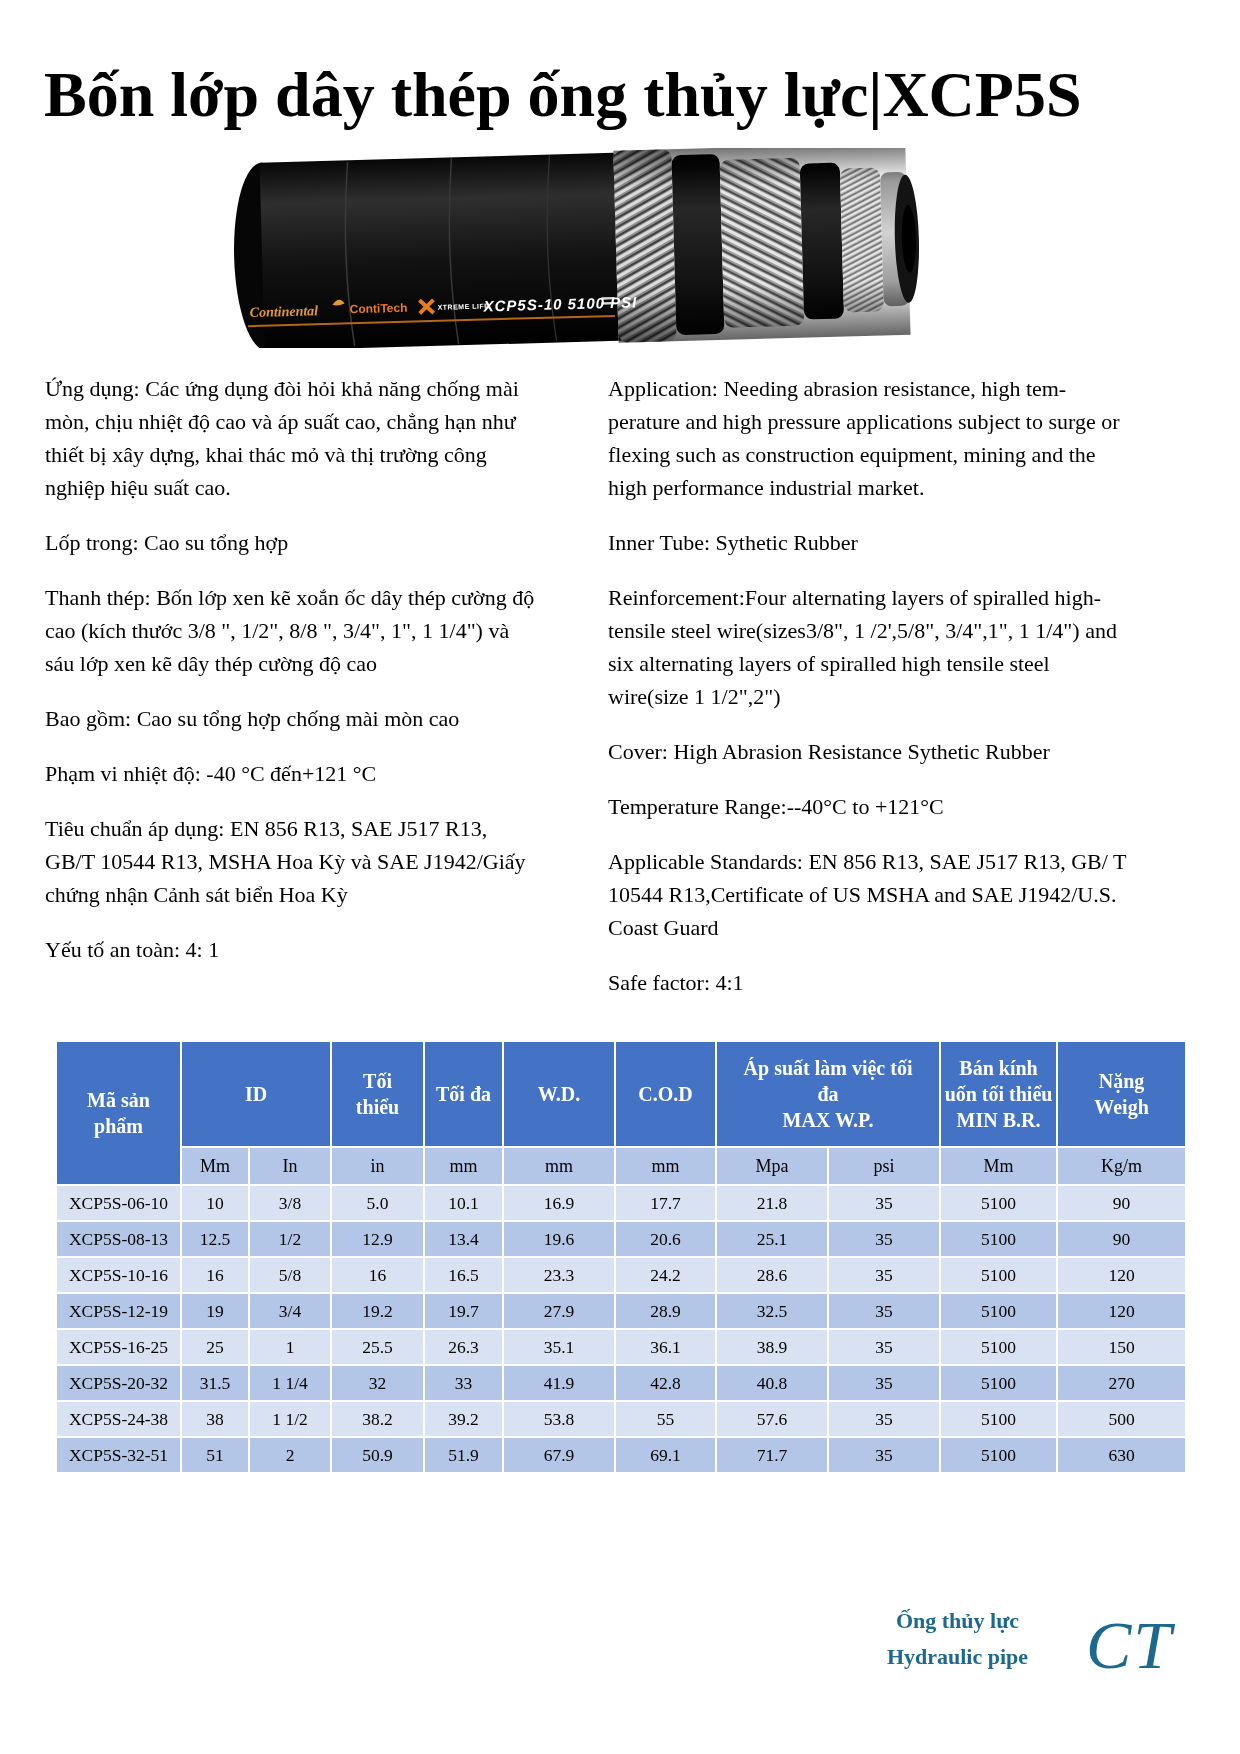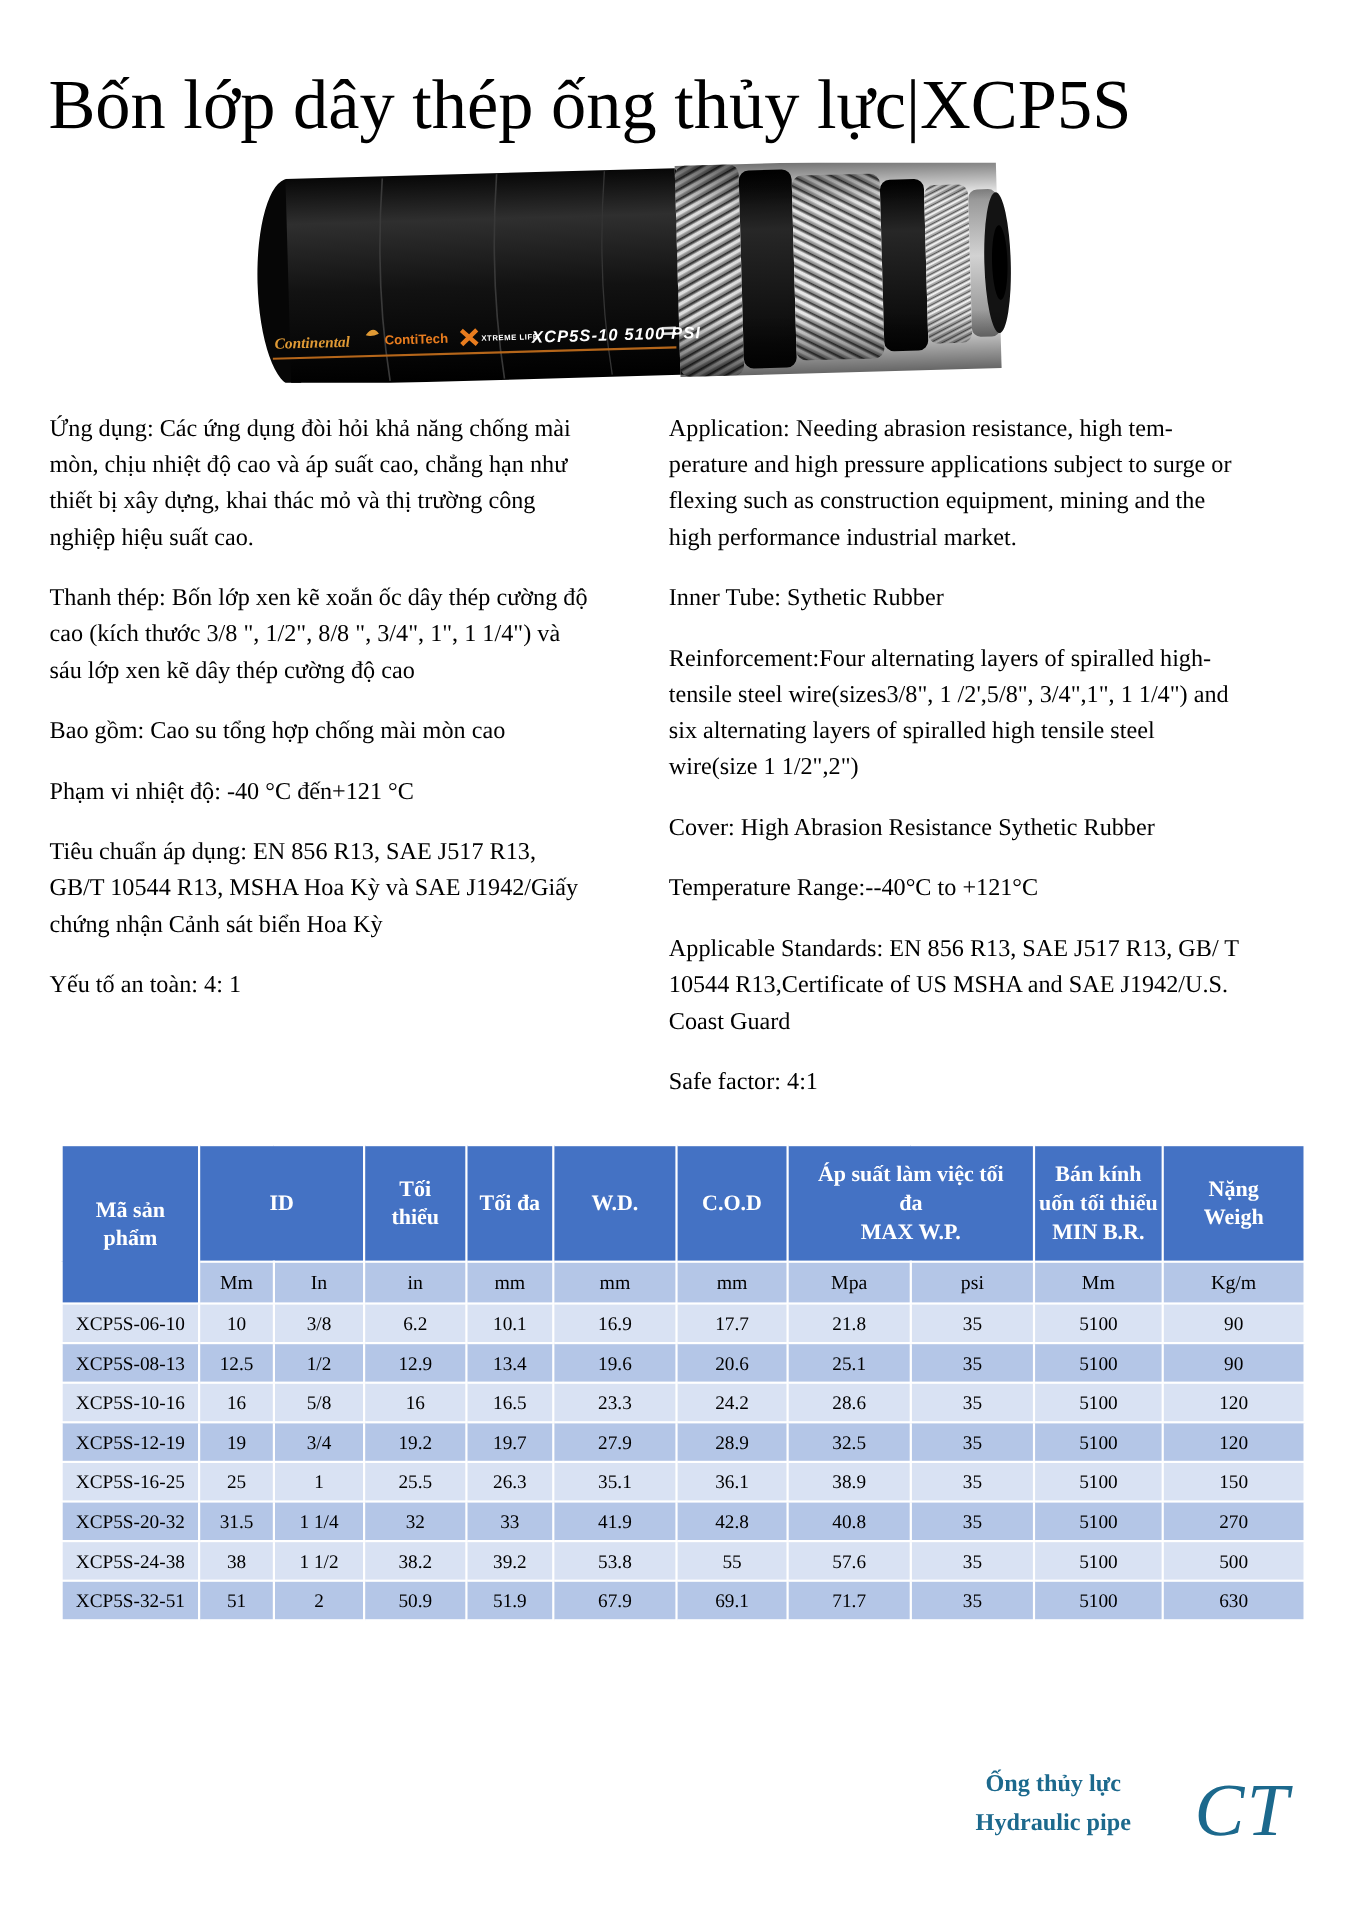--- a/index.html
+++ b/index.html
@@ -3,21 +3,21 @@
 <meta charset="utf-8">
 <style>
   html,body { margin:0; padding:0; background:#fff; }
   .page {
     position:relative; width:1240px; height:1754px; background:#fff;
     font-family:"Liberation Serif","DejaVu Serif",serif; color:#000; overflow:hidden;
     --header-bg:#4472c4; --band-light:#d9e2f3; --band-med:#b4c6e7; --footer-color:#1c698d;
   }
   .title {
     position:absolute; left:44px; top:58px; margin:0;
-    font-size:64px; font-weight:400; letter-spacing:0px; white-space:nowrap;text-align:center;
+    font-size:64px; font-weight:700; letter-spacing:0px; white-space:nowrap;text-align:center;
   }
   .hose-wrap { position:absolute; left:228px; top:148px; width:692px; height:200px; }
   .col { position:absolute; top:372px; font-size:22px; line-height:33px; }
   .col p { margin:0 0 22px 0; }
   .col-left  { left:45px;  width:492px; }
   .col-right { left:608px; width:520px; }
 
   table.spec {
     position:absolute; left:55px; top:1040px; width:1130px;
     border-collapse:collapse; table-layout:fixed; text-align:center;
@@ -120,20 +120,21 @@
         <text x="254" y="161" fill="#fff" font-size="15" font-weight="700" font-style="italic" letter-spacing="1" font-family="Liberation Sans, sans-serif">XCP5S-10 5100 PSI</text>
         <rect x="372" y="150" width="13" height="2.4" fill="#fff" opacity="0.85"></rect>
         <rect x="372" y="155" width="13" height="2.4" fill="#fff" opacity="0.85"></rect>
         <line x1="18" y1="169" x2="385" y2="169" stroke="#b5661a" stroke-width="2"></line>
       </g>
     </svg>
   </div>
 
   <div class="col col-left">
     <p>Ứng dụng: Các ứng dụng đòi hỏi khả năng chống mài mòn, chịu nhiệt độ cao và áp suất cao, chẳng hạn như thiết bị xây dựng, khai thác mỏ và thị trường công nghiệp hiệu suất cao.</p>
+    <p>Lốp trong: Cao su tổng hợp</p>
     <p>Thanh thép: Bốn lớp xen kẽ xoắn ốc dây thép cường độ cao (kích thước 3/8 ", 1/2", 8/8 ", 3/4", 1", 1 1/4") và sáu lớp xen kẽ dây thép cường độ cao</p>
     <p>Bao gồm: Cao su tổng hợp chống mài mòn cao</p>
     <p>Phạm vi nhiệt độ: -40 °C đến+121 °C</p>
     <p>Tiêu chuẩn áp dụng: EN 856 R13, SAE J517 R13, GB/T 10544 R13, MSHA Hoa Kỳ và SAE J1942/Giấy chứng nhận Cảnh sát biển Hoa Kỳ</p>
     <p>Yếu tố an toàn: 4: 1</p>
   </div>
 
   <div class="col col-right">
     <p>Application: Needing abrasion resistance, high tem-perature and high pressure applications subject to surge or flexing such as construction equipment, mining and the high performance industrial market.</p>
     <p>Inner Tube: Sythetic Rubber</p>
@@ -188,21 +189,21 @@
         <th>psi</th>
         <th>Mm</th>
         <th>Kg/m</th>
       </tr>
     </thead>
     <tbody>
         <tr class="band-light">
           <td>XCP5S-06-10</td>
           <td>10</td>
           <td>3/8</td>
-          <td>6.2</td>
+          <td>5.0</td>
           <td>10.1</td>
           <td>16.9</td>
           <td>17.7</td>
           <td>21.8</td>
           <td>35</td>
           <td>5100</td>
           <td>90</td>
         </tr>
         <tr class="band-med">
           <td>XCP5S-08-13</td>

